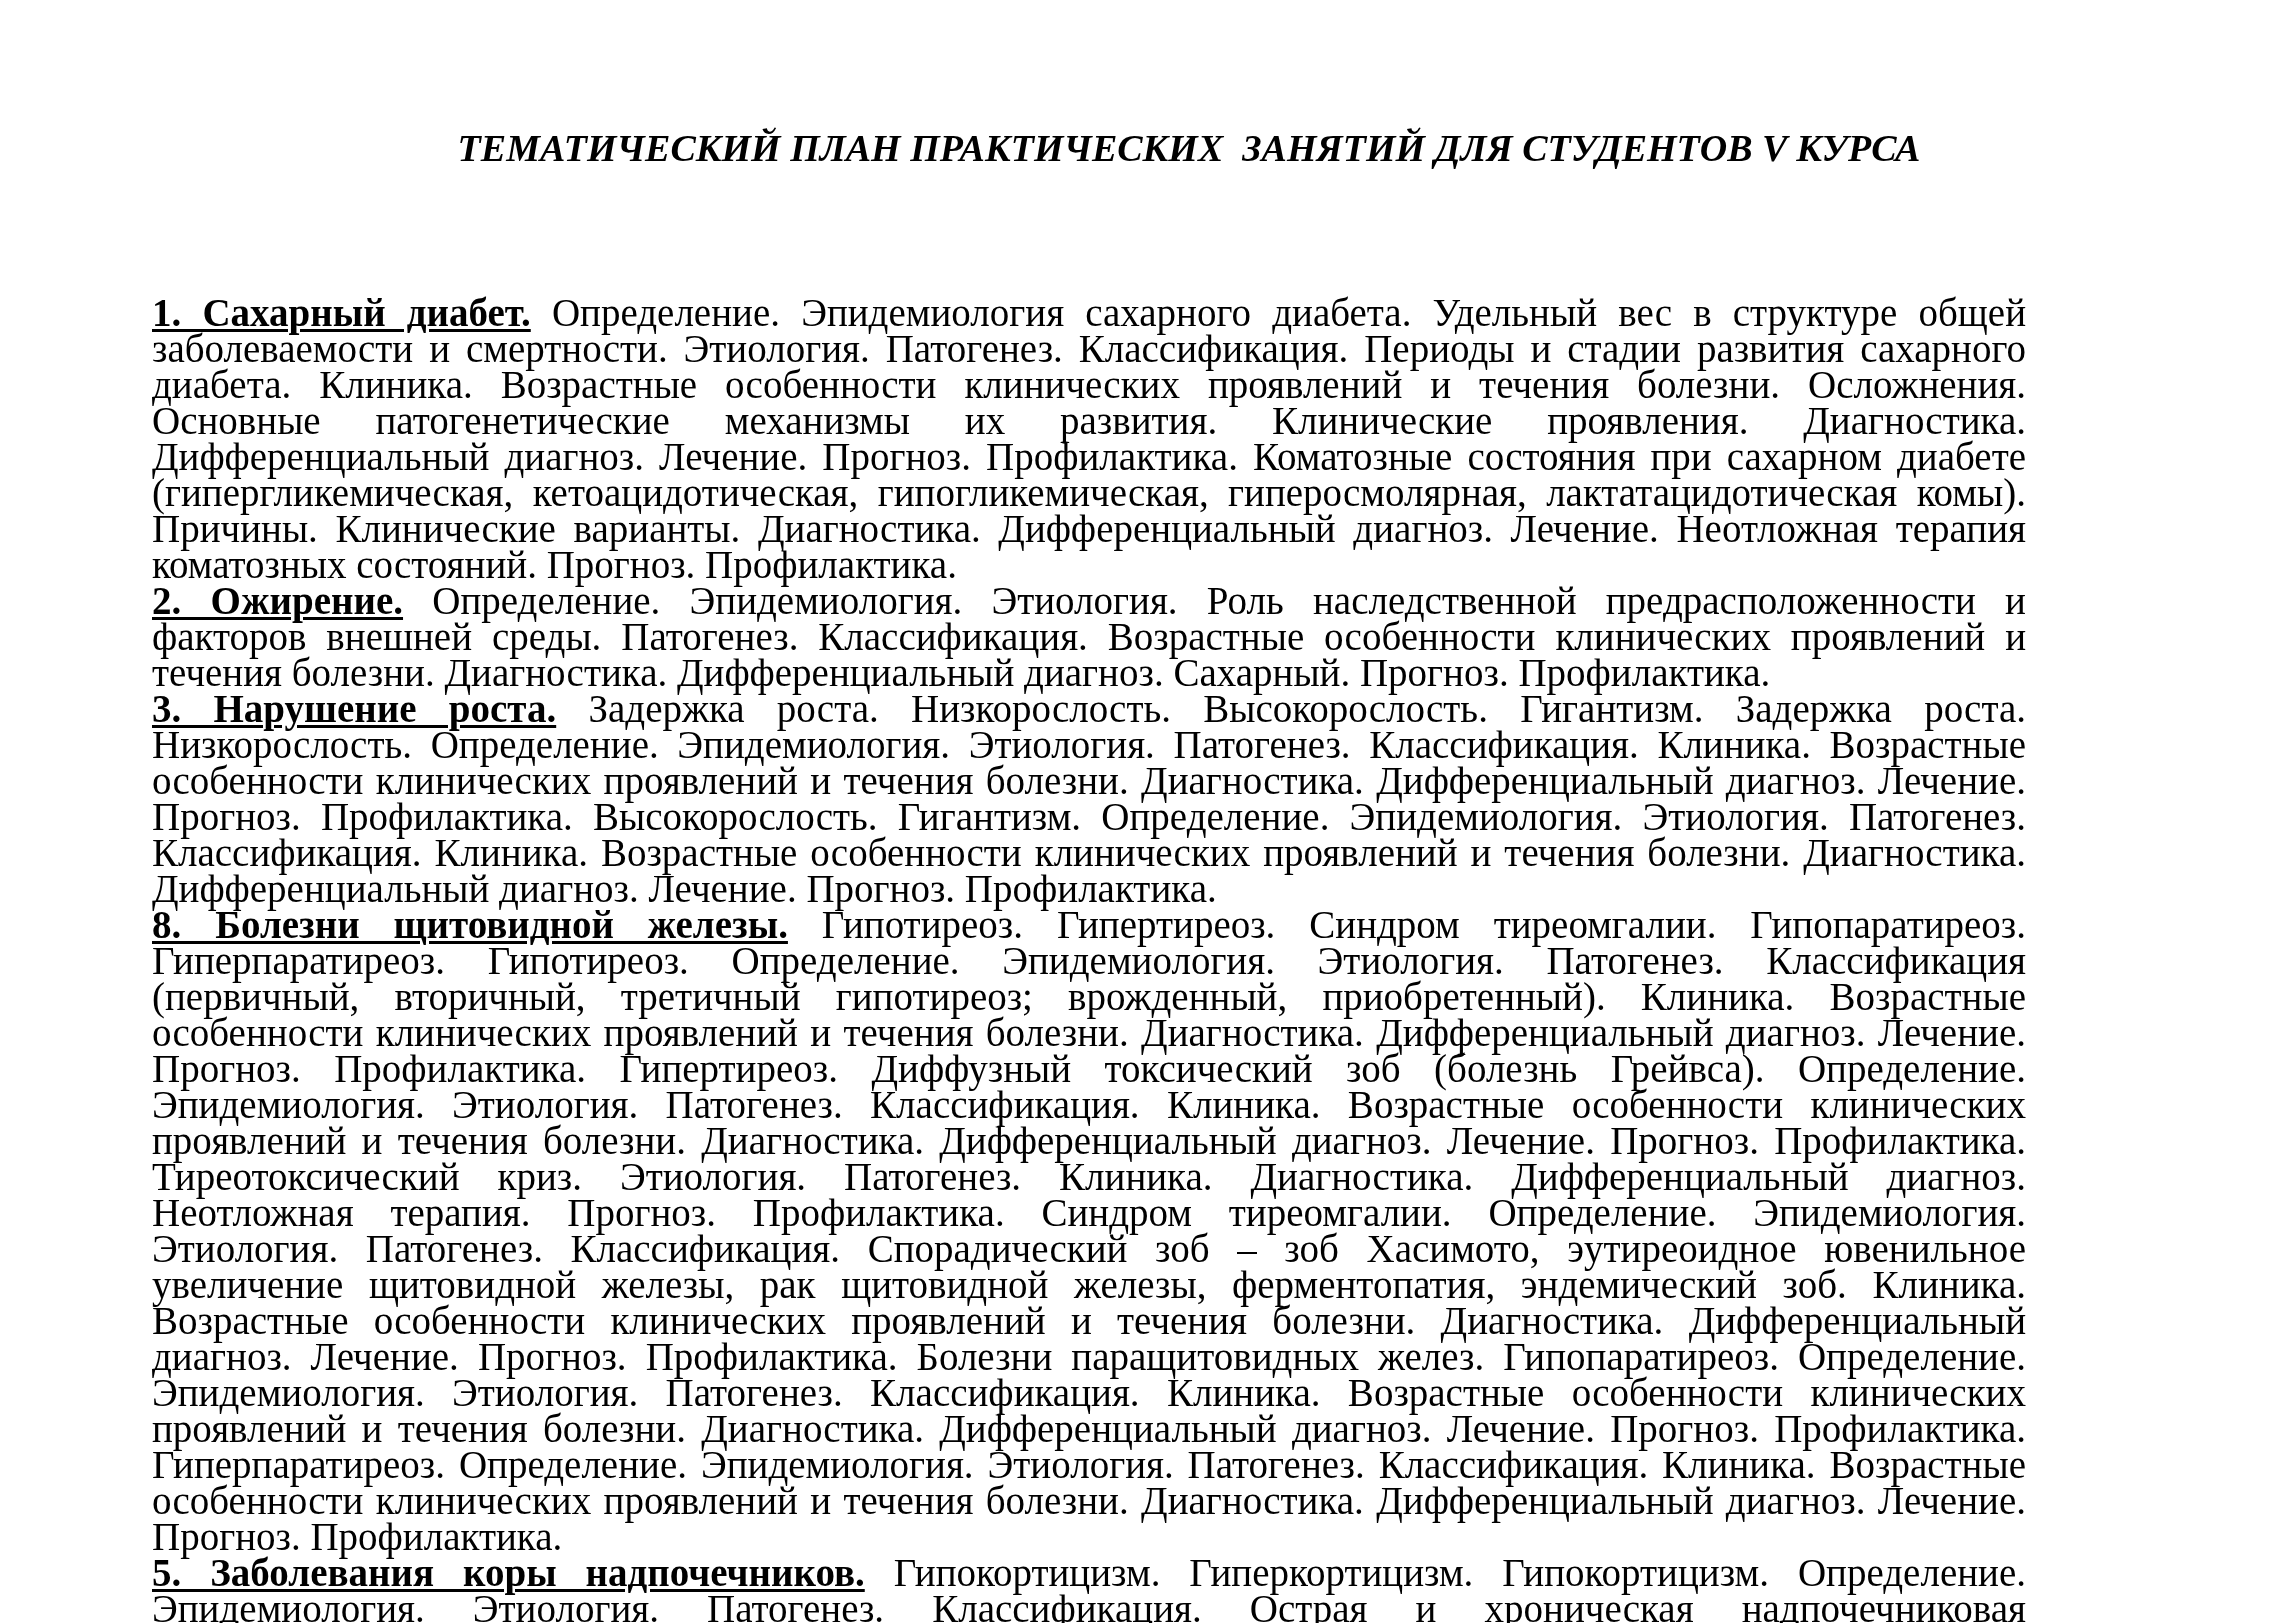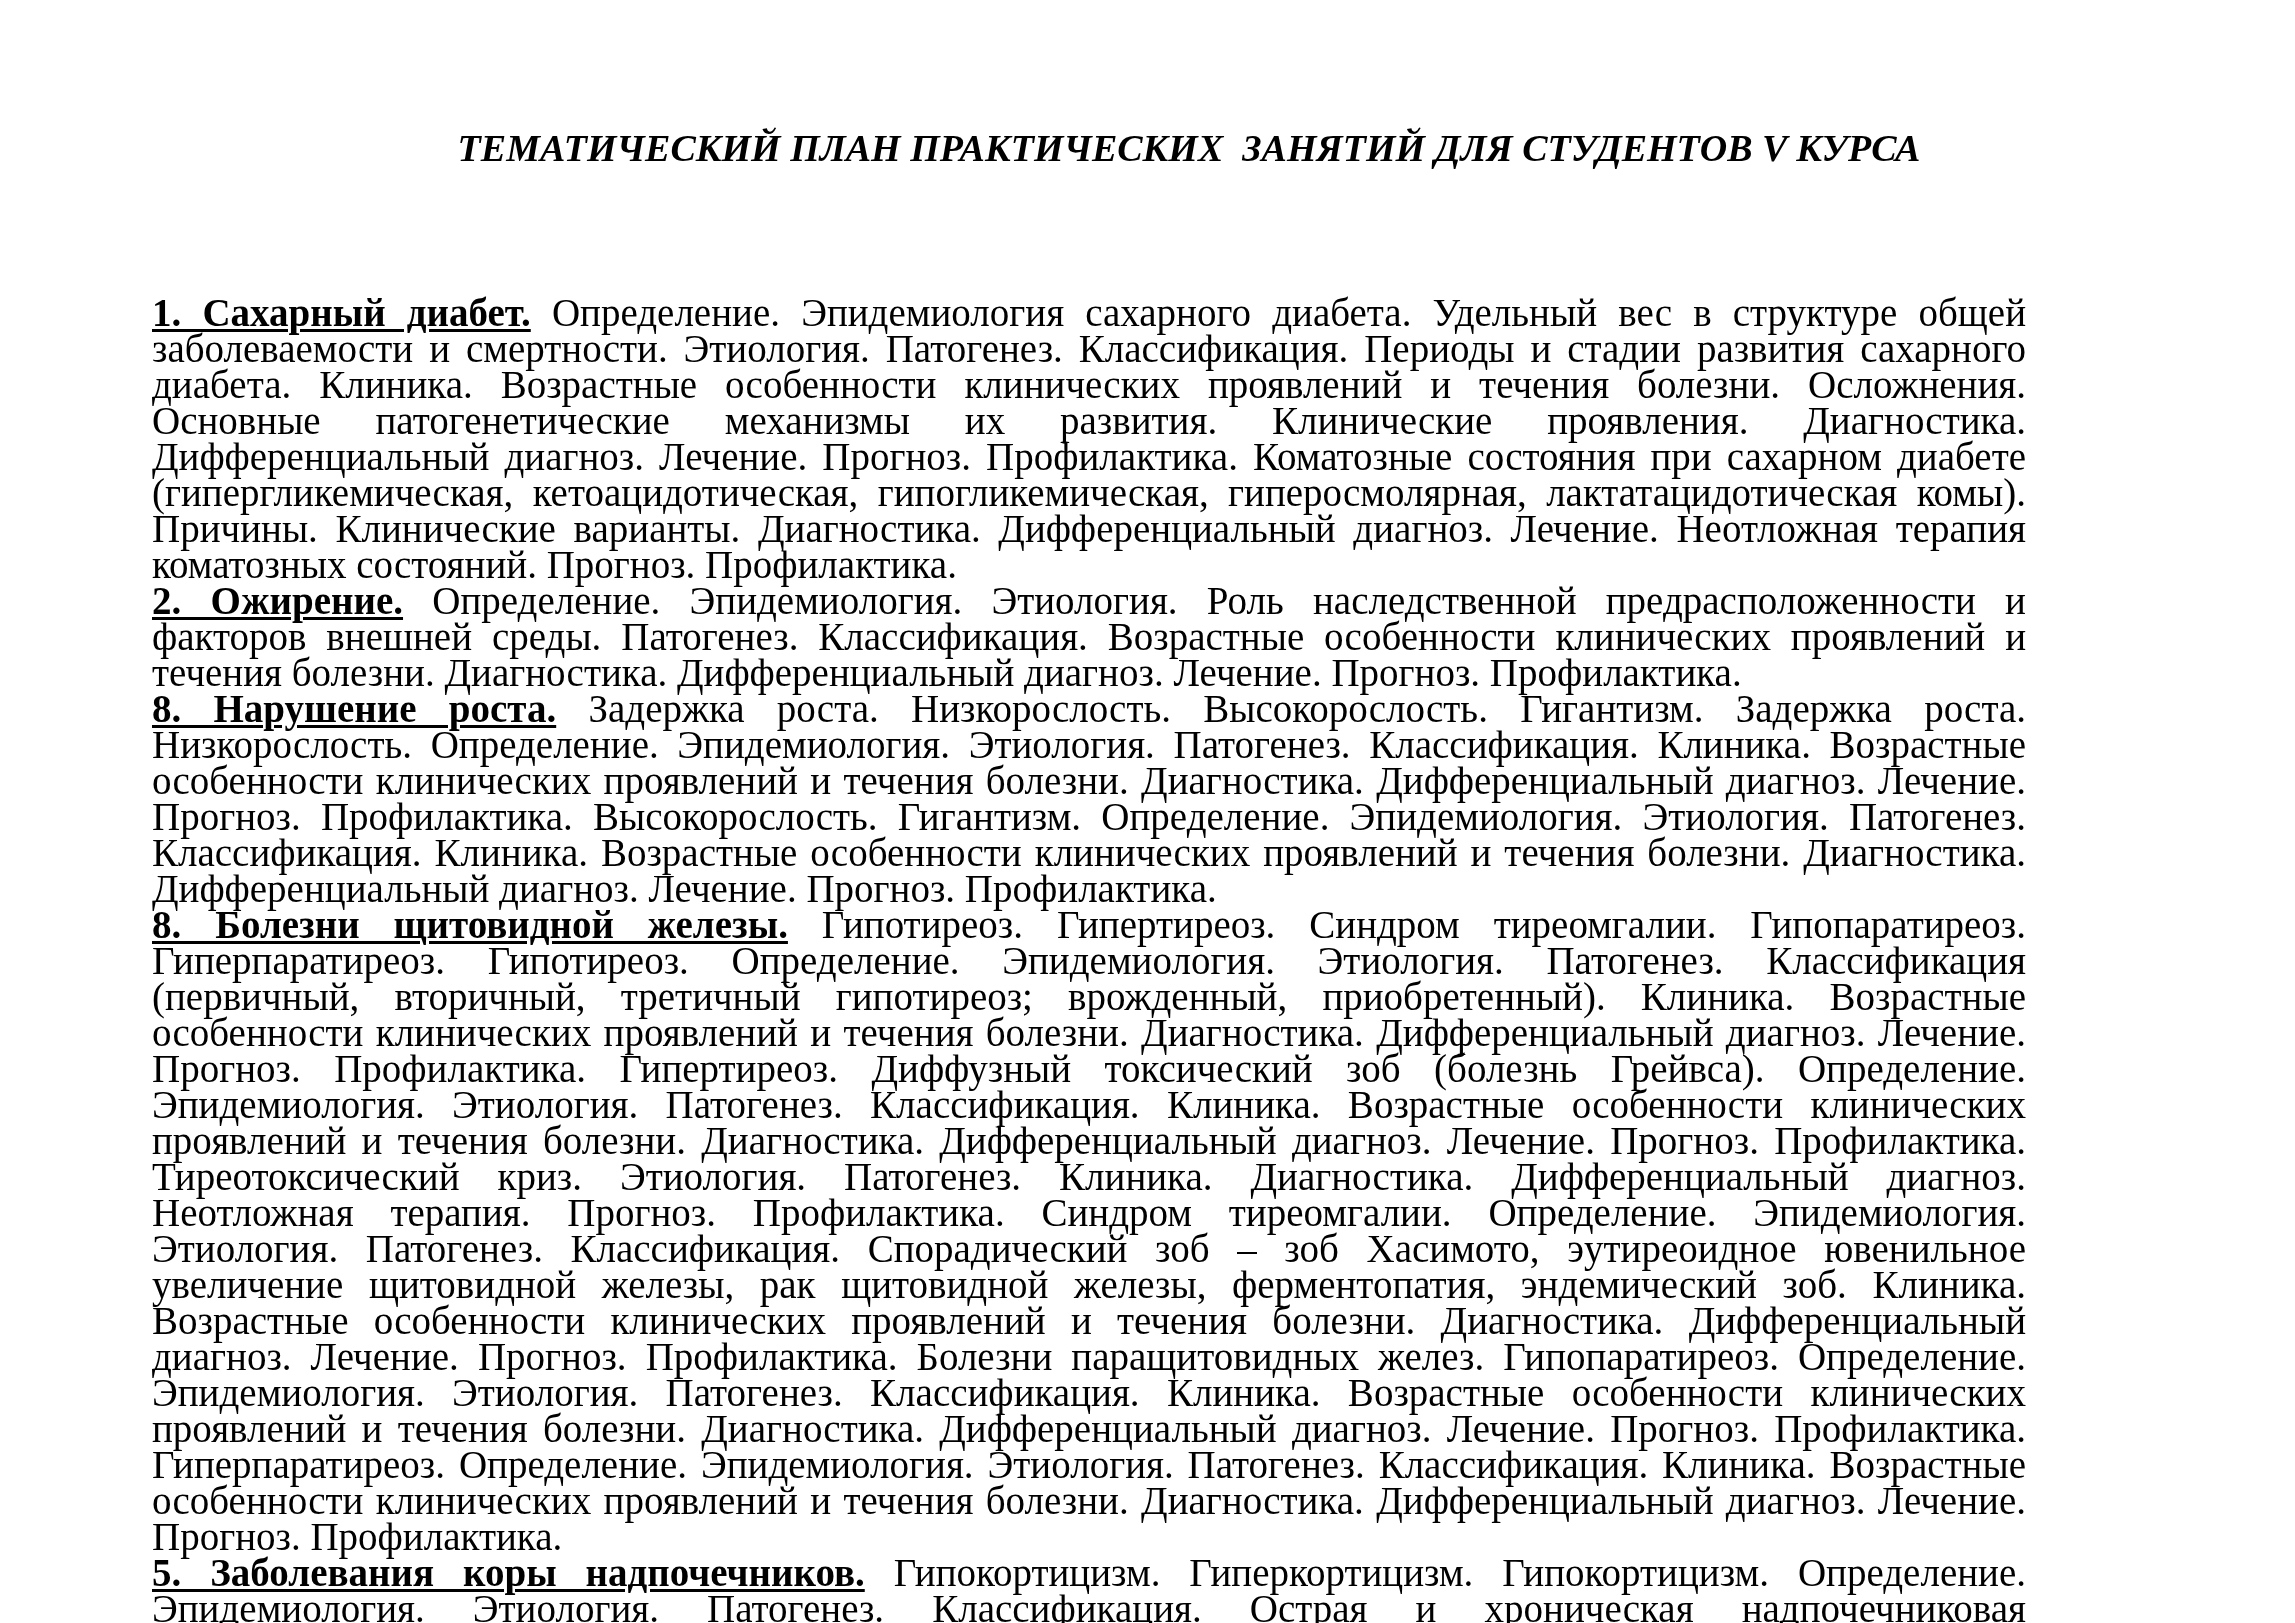--- a/index.html
+++ b/index.html
@@ -55,25 +55,25 @@
     <span class="title-line">ТЕМАТИЧЕСКИЙ ПЛАН ПРАКТИЧЕСКИХ  ЗАНЯТИЙ ДЛЯ СТУДЕНТОВ V КУРСА</span>
   </div>
 
   <p class="topic">
     <span class="topic-heading">1. Сахарный диабет.</span>
     <span class="topic-body">Определение. Эпидемиология сахарного диабета. Удельный вес в структуре общей заболеваемости и смертности. Этиология. Патогенез. Классификация. Периоды и стадии развития сахарного диабета. Клиника. Возрастные особенности клинических проявлений и течения болезни. Осложнения. Основные патогенетические механизмы их развития. Клинические проявления. Диагностика. Дифференциальный диагноз. Лечение. Прогноз. Профилактика. Коматозные состояния при сахарном диабете (гипергликемическая, кетоацидотическая, гипогликемическая, гиперосмолярная, лактатацидотическая комы). Причины. Клинические варианты. Диагностика. Дифференциальный диагноз. Лечение. Неотложная терапия коматозных состояний. Прогноз. Профилактика.</span>
   </p>
 
   <p class="topic">
     <span class="topic-heading">2. Ожирение.</span>
-    <span class="topic-body">Определение. Эпидемиология. Этиология. Роль наследственной предрасположенности и факторов внешней среды. Патогенез. Классификация. Возрастные особенности клинических проявлений и течения болезни. Диагностика. Дифференциальный диагноз. Лечение. Прогноз. Профилактика.</span>
+    <span class="topic-body">Определение. Эпидемиология. Этиология. Роль наследственной предрасположенности и факторов внешней среды. Патогенез. Классификация. Возрастные особенности клинических проявлений и течения болезни. Диагностика. Дифференциальный диагноз. Сахарный. Прогноз. Профилактика.</span>
   </p>
 
   <p class="topic">
-    <span class="topic-heading">8. Нарушение роста.</span>
+    <span class="topic-heading">3. Нарушение роста.</span>
     <span class="topic-body">Задержка роста. Низкорослость. Высокорослость. Гигантизм. Задержка роста. Низкорослость. Определение. Эпидемиология. Этиология. Патогенез. Классификация. Клиника. Возрастные особенности клинических проявлений и течения болезни. Диагностика. Дифференциальный диагноз. Лечение. Прогноз. Профилактика. Высокорослость. Гигантизм. Определение. Эпидемиология. Этиология. Патогенез. Классификация. Клиника. Возрастные особенности клинических проявлений и течения болезни. Диагностика. Дифференциальный диагноз. Лечение. Прогноз. Профилактика.</span>
   </p>
 
   <p class="topic">
     <span class="topic-heading">8. Болезни щитовидной железы.</span>
     <span class="topic-body">Гипотиреоз. Гипертиреоз. Синдром тиреомгалии. Гипопаратиреоз. Гиперпаратиреоз. Гипотиреоз. Определение. Эпидемиология. Этиология. Патогенез. Классификация (первичный, вторичный, третичный гипотиреоз; врожденный, приобретенный). Клиника. Возрастные особенности клинических проявлений и течения болезни. Диагностика. Дифференциальный диагноз. Лечение. Прогноз. Профилактика. Гипертиреоз. Диффузный токсический зоб (болезнь Грейвса). Определение. Эпидемиология. Этиология. Патогенез. Классификация. Клиника. Возрастные особенности клинических проявлений и течения болезни. Диагностика. Дифференциальный диагноз. Лечение. Прогноз. Профилактика. Тиреотоксический криз. Этиология. Патогенез. Клиника. Диагностика. Дифференциальный диагноз. Неотложная терапия. Прогноз. Профилактика. Синдром тиреомгалии. Определение. Эпидемиология. Этиология. Патогенез. Классификация. Спорадический зоб – зоб Хасимото, эутиреоидное ювенильное увеличение щитовидной железы, рак щитовидной железы, ферментопатия, эндемический зоб. Клиника. Возрастные особенности клинических проявлений и течения болезни. Диагностика. Дифференциальный диагноз. Лечение. Прогноз. Профилактика. Болезни паращитовидных желез. Гипопаратиреоз. Определение. Эпидемиология. Этиология. Патогенез. Классификация. Клиника. Возрастные особенности клинических проявлений и течения болезни. Диагностика. Дифференциальный диагноз. Лечение. Прогноз. Профилактика. Гиперпаратиреоз. Определение. Эпидемиология. Этиология. Патогенез. Классификация. Клиника. Возрастные особенности клинических проявлений и течения болезни. Диагностика. Дифференциальный диагноз. Лечение. Прогноз. Профилактика.</span>
   </p>
 
   <p class="topic">
     <span class="topic-heading">5. Заболевания коры надпочечников.</span>

